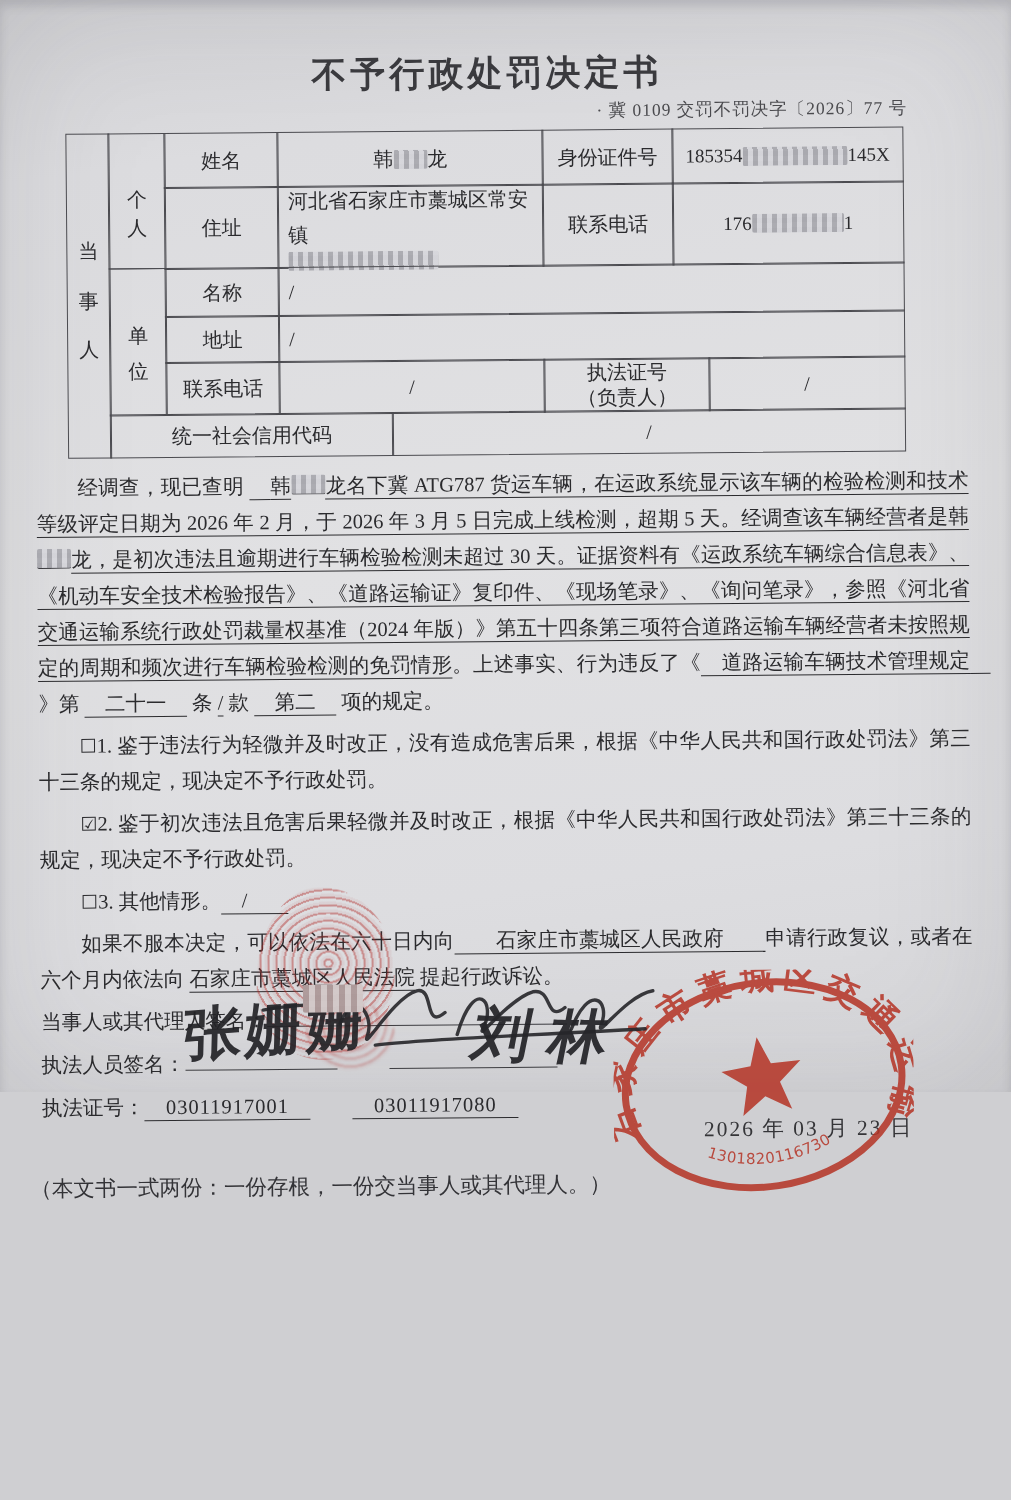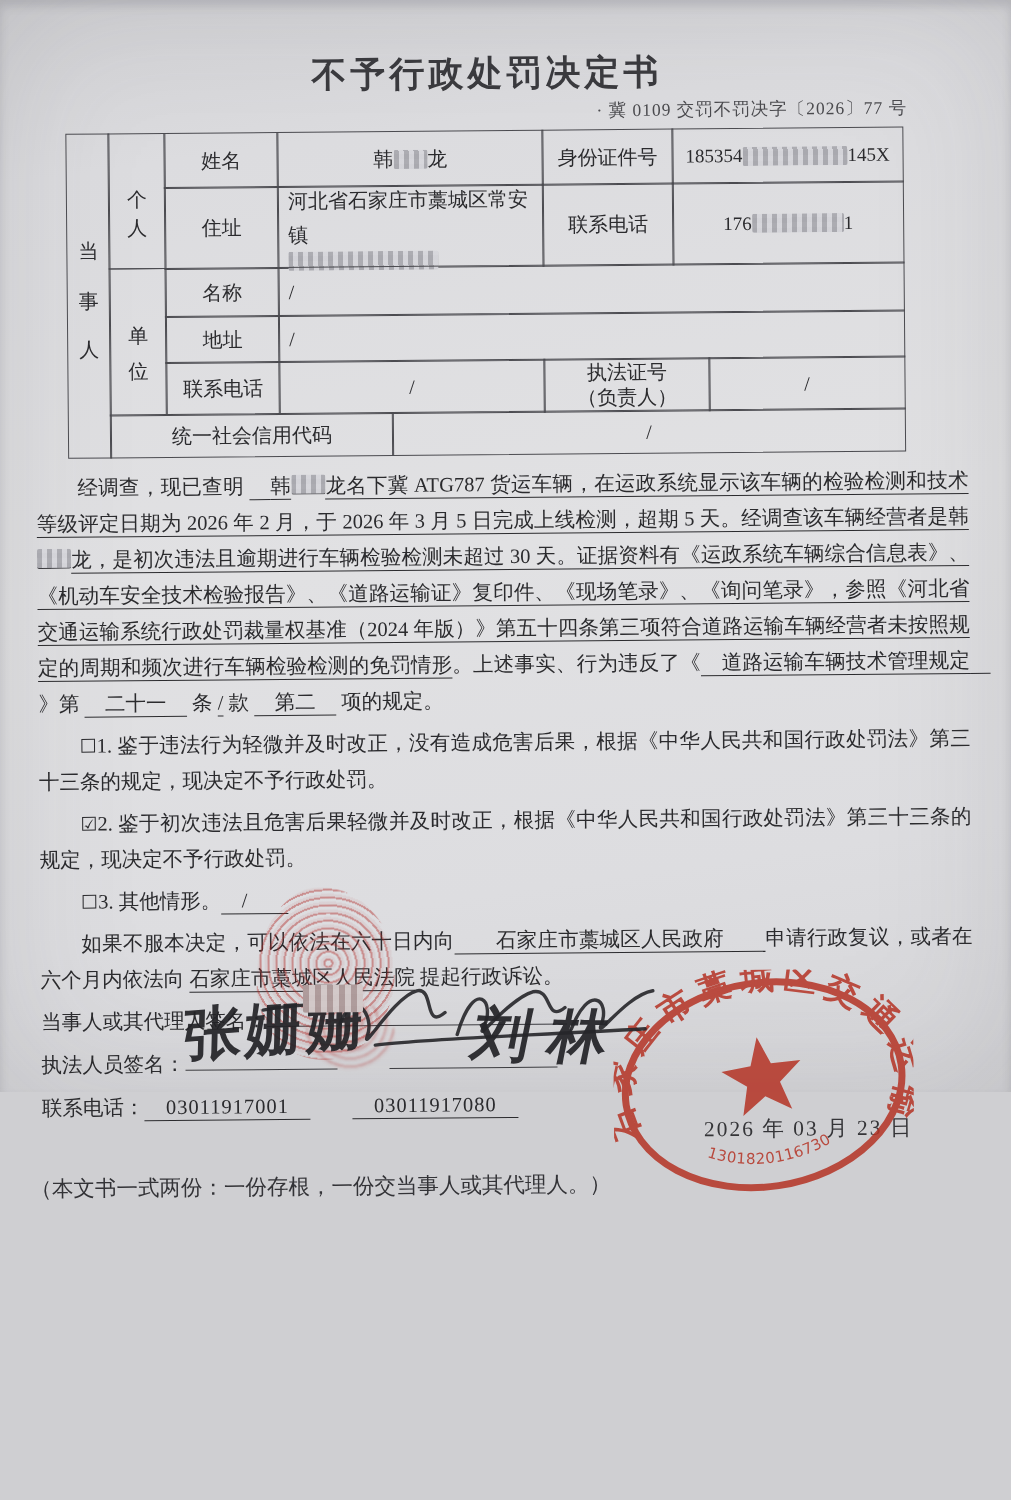--- a/index.html
+++ b/index.html
@@ -153,21 +153,21 @@
     </div>
 
     <div class="abs" id="bodytext">
       <p><span>经调查，现已查明 </span><span class="u">　</span><span class="u">韩</span><span class="censor u" style="width: 34px;"></span><span class="u">龙名下冀 ATG787 货运车辆，在运政系统显示该车辆的检验检测和技术等级评定日期为 2026 年 2 月，于 2026 年 3 月 5 日完成上线检测，超期 5 天。经调查该车辆经营者是韩</span><span class="censor u" style="width: 34px;"></span><span class="u">龙，是初次违法且逾期进行车辆检验检测未超过 30 天。证据资料有《运政系统车辆综合信息表》、《机动车安全技术检验报告》、《道路运输证》复印件、《现场笔录》、《询问笔录》，参照《河北省交通运输系统行政处罚裁量权基准（2024 年版）》第五十四条第三项符合道路运输车辆经营者未按照规定的周期和频次进行车辆检验检测的免罚情形</span><span>。上述事实、行为违反了《</span><span class="u">　道路运输车辆技术管理规定　</span><span>》第 </span><span class="u">　二十一　</span><span> 条 </span><span class="u">/</span><span> 款 </span><span class="u">　第二　</span><span> 项的规定。</span></p>
       <p><span class="cb">☐</span><span>1. 鉴于违法行为轻微并及时改正，没有造成危害后果，根据《中华人民共和国行政处罚法》第三十三条的规定，现决定不予行政处罚。</span></p>
       <p><span class="cb">☑</span><span>2. 鉴于初次违法且危害后果轻微并及时改正，根据《中华人民共和国行政处罚法》第三十三条的规定，现决定不予行政处罚。</span></p>
       <p><span class="cb">☐</span><span>3. 其他情形。</span><span class="u">　/　　</span></p>
       <p><span>如果不服本决定，可以依法在六十日内向</span><span class="u">　　石家庄市藁城区人民政府　　</span><span>申请行政复议，或者在六个月内依法向 </span><span class="u">石家庄市藁城区人民法院</span><span> 提起行政诉讼。</span></p>
       <p class="sigrow"><span>当事人或其代理人签名：</span><span class="sigline-blank" style="width: 300px;"></span></p>
       <p class="sigrow"><span>执法人员签名：</span><span class="sigline-blank" style="width: 152px;"></span><span class="gap" style="width: 52px;"></span><span class="sigline-blank" style="width: 168px;"></span></p>
-      <p class="sigrow"><span>联系电话：</span><span class="u num">　03011917001　</span><span class="gap" style="width: 42px;"></span><span class="u num">　03011917080　</span></p>
+      <p class="sigrow"><span>执法证号：</span><span class="u num">　03011917001　</span><span class="gap" style="width: 42px;"></span><span class="u num">　03011917080　</span></p>
     </div>
 
     <div class="abs" id="datefield">2026 年 03 月 23 日</div>
     <div class="abs" id="footnote">（本文书一式两份：一份存根，一份交当事人或其代理人。）</div>
 
     <svg class="abs" id="stamp" width="300" height="230" viewBox="-150 -115 300 230">
       <g transform="rotate(-8)" fill="#b53325" stroke="none">
         <ellipse cx="0" cy="0" rx="139" ry="102" fill="none" stroke="#b53325" stroke-width="7"></ellipse>
         <path id="sealArcTop" d="M -126.5 33.8 A 134 97 0 1 1 126.5 33.8" fill="none"></path>
         <path id="sealArcBot" d="M -72 60 A 112 78 0 0 0 72 60" fill="none"></path>

